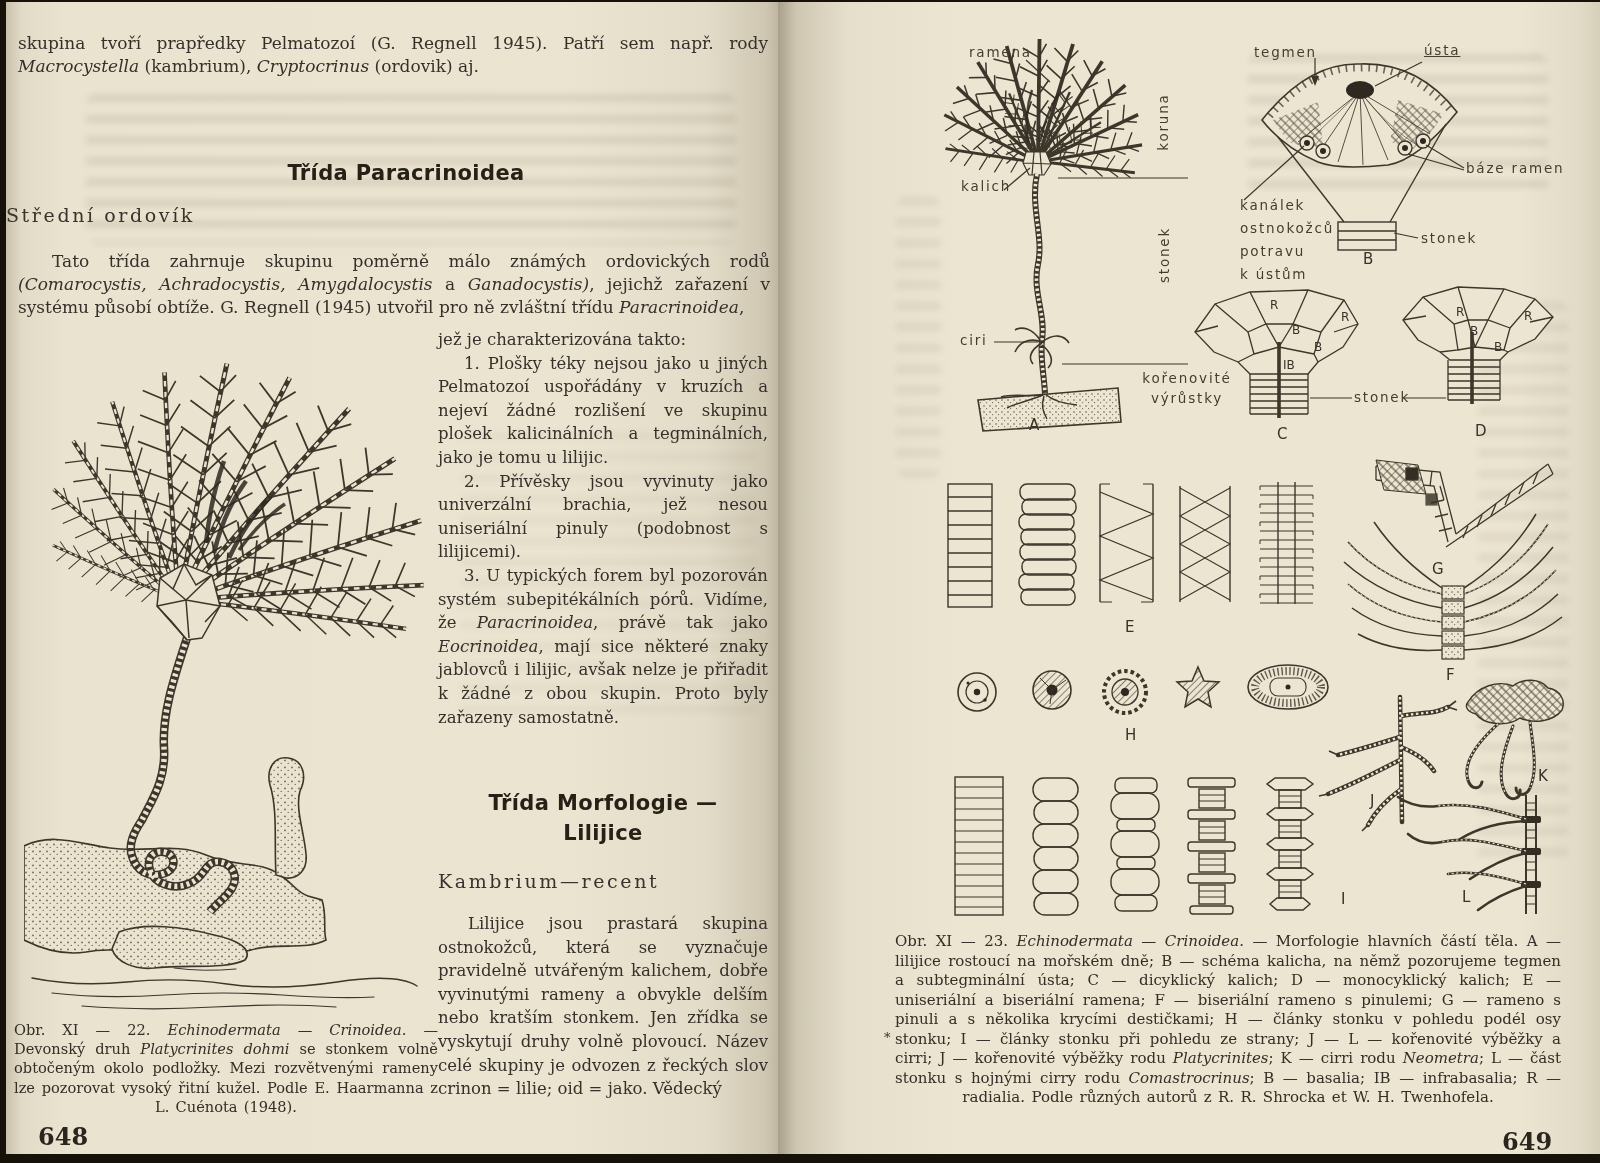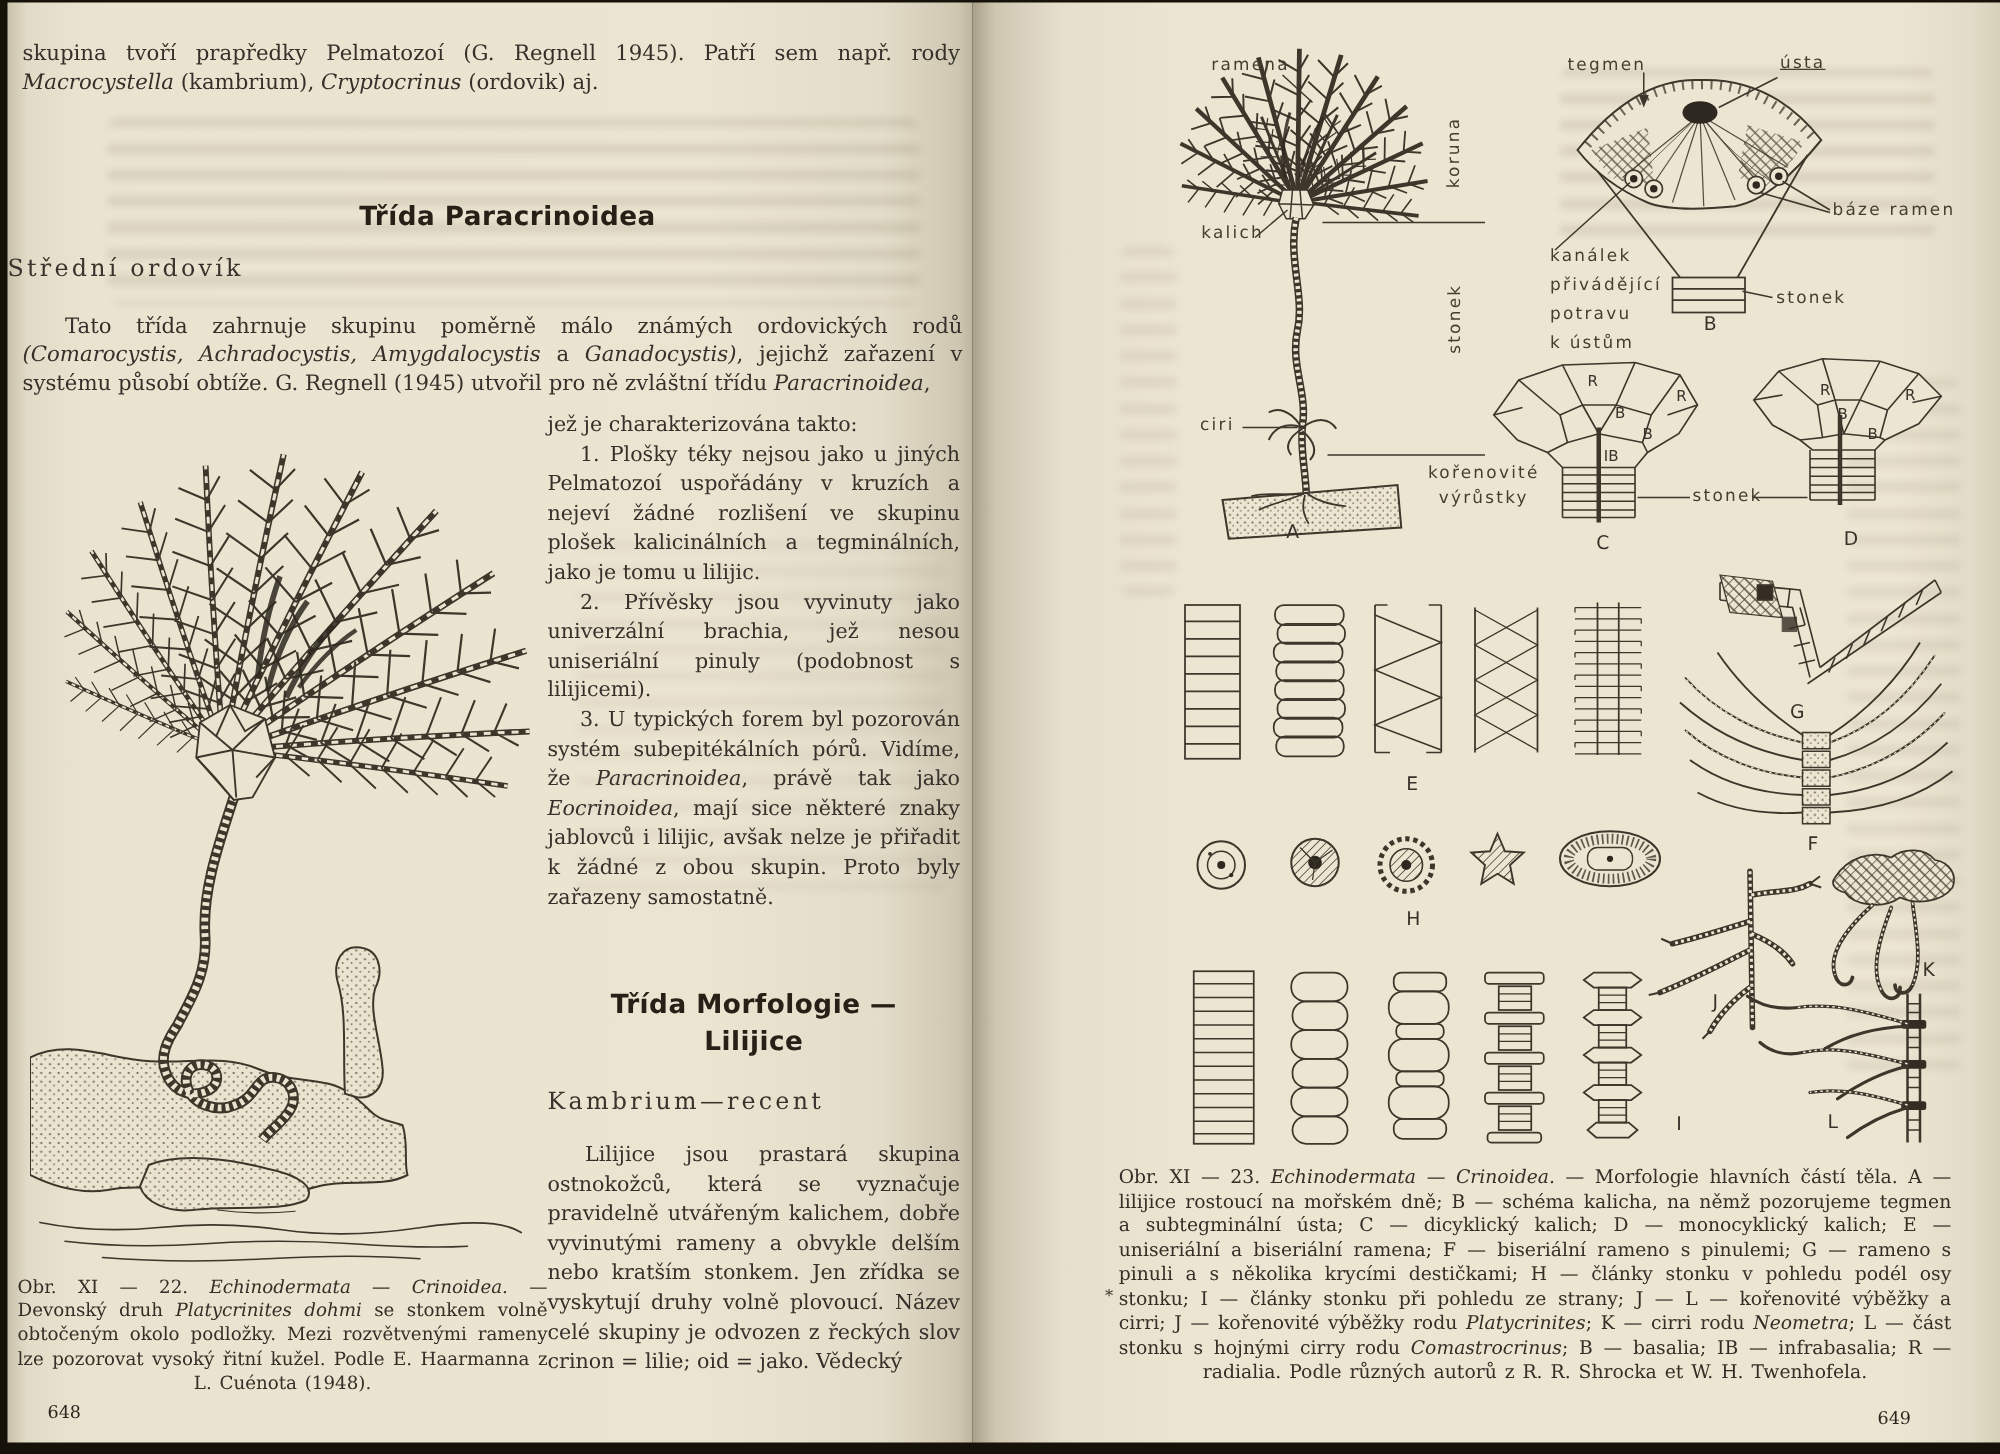--- a/index.html
+++ b/index.html
@@ -16,21 +16,21 @@
   .colwrap{position:absolute;left:432px;top:326px;width:330px;}
   .colwrap p{margin:0;font-size:16.5px;line-height:23.6px;text-align:justify;}
   .colwrap p.pt{text-indent:26px;}
   .indent{text-indent:34px;}
   .it{font-style:italic;}
   .head{position:absolute;font-family:"DejaVu Sans",sans-serif;font-weight:700;font-size:21px;
         color:#262017;text-align:center;letter-spacing:.4px;line-height:30px;}
   .subhead{position:absolute;font-size:19px;letter-spacing:2.6px;color:#38332c;}
   .cap{position:absolute;margin:0;font-size:14.6px;line-height:19.2px;text-align:justify;
        text-align-last:center;word-spacing:1.6px;color:#332e26;}
-  .pageno{position:absolute;font-weight:400;font-size:14px;color:#2a251d;font-family:"DejaVu Serif",serif;}
+  .pageno{position:absolute;font-weight:700;font-size:24px;color:#2a251d;font-family:"DejaVu Serif",serif;}
   .flabel{position:absolute;font-family:"DejaVu Sans",sans-serif;font-size:13.5px;
           letter-spacing:1.8px;color:#453e30;white-space:nowrap;}
   .flabel.ctr{text-align:center;}
   .vert{transform:translate(-50%,-50%) rotate(-90deg);}
   .fletter{position:absolute;font-family:"DejaVu Sans",sans-serif;font-size:15px;color:#39322a;}
   .plate{position:absolute;font-family:"DejaVu Sans",sans-serif;font-size:12px;color:#39322a;}
   .fnstar{position:absolute;font-size:13px;color:#39322a;}
   svg{position:absolute;}
 </style>
 </head>
@@ -469,21 +469,21 @@
 
   <div class="flabel" style="left:191px;top:42px;">ramena</div>
   <div class="flabel vert" style="left:385px;top:120px;">koruna</div>
   <div class="flabel" style="left:183px;top:176px;text-align:right;">kalich</div>
   <div class="flabel vert" style="left:386px;top:253px;">stonek</div>
   <div class="flabel" style="left:182px;top:330px;">ciri</div>
   <div class="flabel ctr" style="left:357px;top:366px;width:104px;line-height:20px;"><span>kořenovité</span><br><span>výrůstky</span></div>
   <div class="flabel" style="left:476px;top:42px;">tegmen</div>
   <div class="flabel" style="left:646px;top:40px;text-decoration:underline;">ústa</div>
   <div class="flabel" style="left:688px;top:158px;">báze ramen</div>
-  <div class="flabel" style="left:462px;top:192px;line-height:23px;"><span>kanálek</span><br><span>přivádějící</span><br><span>potravu</span><br><span>k ústům</span></div>
+  <div class="flabel" style="left:462px;top:192px;line-height:23px;"><span>kanálek</span><br><span>ostnokožců</span><br><span>potravu</span><br><span>k ústům</span></div>
   <div class="flabel" style="left:643px;top:228px;">stonek</div>
   <div class="flabel" style="left:576px;top:387px;">stonek</div>
 
   <div class="fletter" style="left:251px;top:414px;">A</div>
   <div class="fletter" style="left:585px;top:248px;">B</div>
   <div class="fletter" style="left:499px;top:423px;">C</div>
   <div class="fletter" style="left:697px;top:420px;">D</div>
   <div class="fletter" style="left:347px;top:616px;">E</div>
   <div class="fletter" style="left:668px;top:664px;">F</div>
   <div class="fletter" style="left:654px;top:558px;">G</div>

